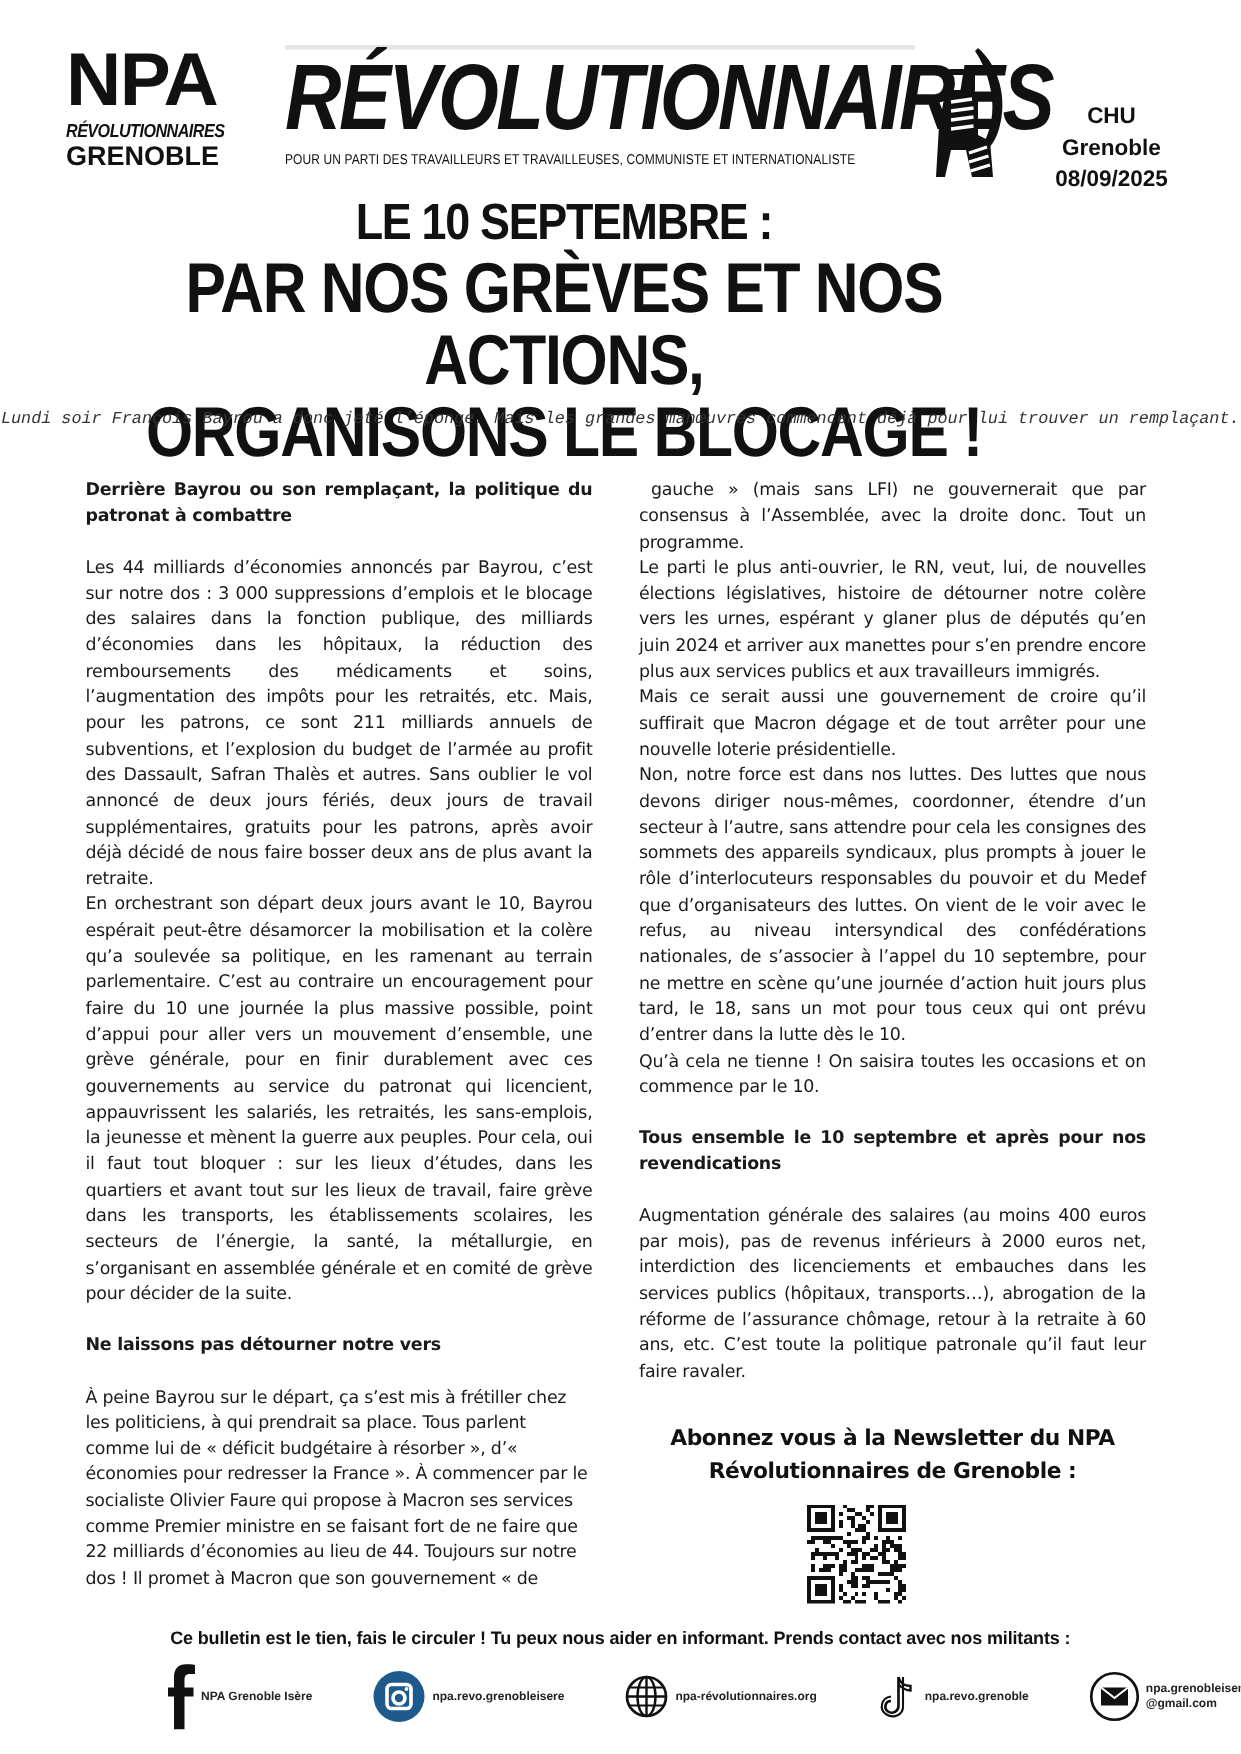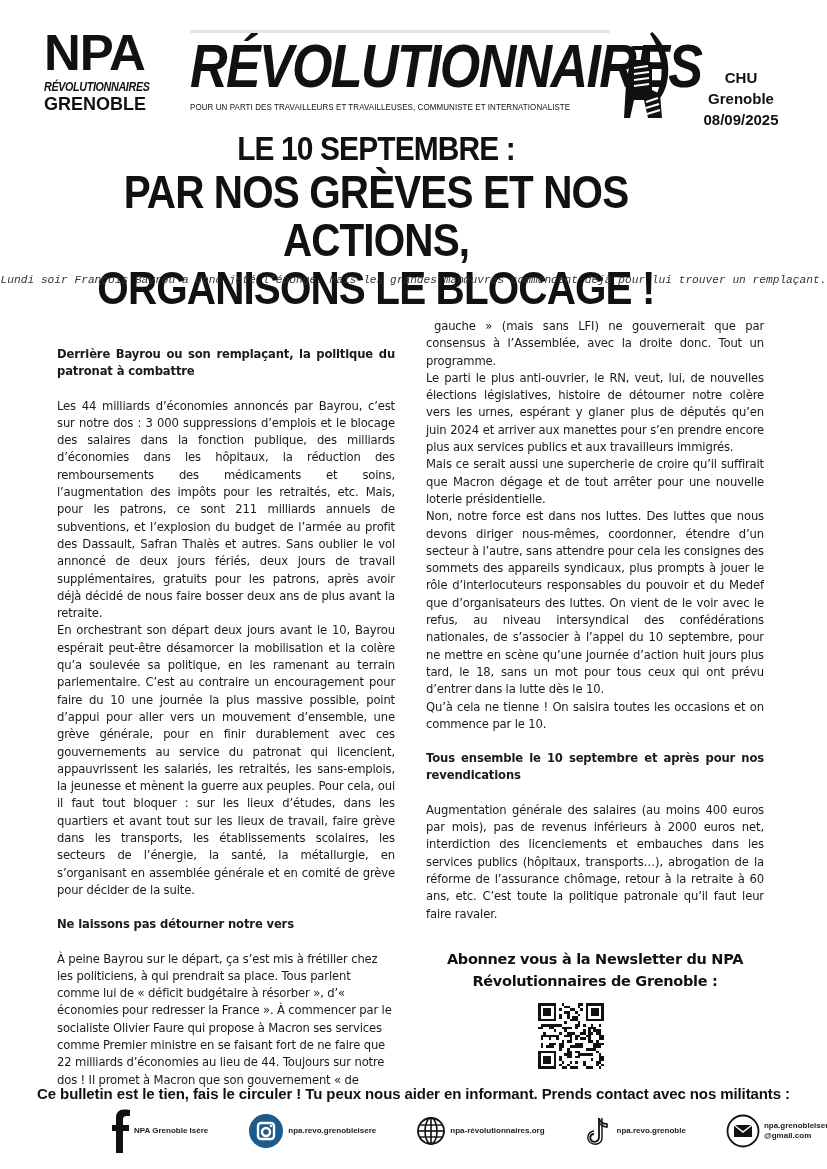--- a/index.html
+++ b/index.html
@@ -23,31 +23,31 @@
 
   
   .headline { position: absolute; left: 0; top: 128px; width: 752px; text-align: center; font-family: "Liberation Sans", sans-serif; font-weight: 700; letter-spacing: -1px; }
   .headline .l1 { font-size: 34px; line-height: 40px; transform: scaleX(0.88); }
   .headline .l2, .headline .l3 { font-size: 47px; line-height: 48px; transform: scaleX(0.86); }
 
   .lede { position: absolute; left: 0; top: 271px; width: 827px; text-align: center; font-family: Liberation Mono, monospace; font-style: italic; font-size: 11.2px; line-height: 18px; color: #333; font-weight: 300; }
 
   
   .col { position: absolute; top: 318px; width: 338px; font-size: 11.6px; line-height: 17.3px; text-align: justify; font-family: "DejaVu Sans", sans-serif; color: #1a1a1a; letter-spacing: -0.15px; }
-  .col.left { left: 57px; margin-top: 28px; }
+  .col.left { left: 57px; }
   .col.right { left: 426px; }
   .col h3 { font-size: 11.6px; font-weight: 700; line-height: 17.3px; margin-bottom: 17px; }
   .col p { margin: 0; }
   .col .gap { height: 17px; }
 
   .newsletter { position: absolute; left: 426px; top: 948px; width: 338px; text-align: center; font-family: "DejaVu Sans", sans-serif; font-weight: 700; font-size: 14.5px; line-height: 22px; letter-spacing: -0.3px; }
   .qr { position: absolute; left: 538px; top: 1003px; width: 66px; height: 66px; }
 
   
-  .footer-line { position: absolute; left: 0; top: 1085px; width: 827px; text-align: center; font-family: "Liberation Sans", sans-serif; font-weight: 700; font-size: 15px; letter-spacing: -0.1px; }
+  .footer-line { position: absolute; left: 0; top: 1085px; width: 827px; text-align: center; font-family: "Liberation Sans", sans-serif; font-weight: 700; font-size: 12px; letter-spacing: -0.1px; }
   .socials { position: absolute; left: 112px; top: 1106px; height: 50px; display: flex; align-items: center; gap: 32px; }
   .social { display: flex; align-items: center; margin-right: 8px; }
   .social .lbl { font-family: "Liberation Sans", sans-serif; font-weight: 700; font-size: 8px; color: #222; margin-left: 4px; white-space: nowrap; line-height: 10px; }
   .social .lbl.two { text-align: left; }
   .ico { display: inline-flex; align-items: center; justify-content: center; }
 </style>
 </head>
 <body>
 
 <div class="npa-logo">
@@ -92,21 +92,21 @@
   <p>Les 44 milliards d’économies annoncés par Bayrou, c’est sur notre dos : 3 000 suppressions d’emplois et le blocage des salaires dans la fonction publique, des milliards d’économies dans les hôpitaux, la réduction des remboursements des médicaments et soins, l’augmentation des impôts pour les retraités, etc. Mais, pour les patrons, ce sont 211 milliards annuels de subventions, et l’explosion du budget de l’armée au profit des Dassault, Safran Thalès et autres. Sans oublier le vol annoncé de deux jours fériés, deux jours de travail supplémentaires, gratuits pour les patrons, après avoir déjà décidé de nous faire bosser deux ans de plus avant la retraite.</p>
   <p>En orchestrant son départ deux jours avant le 10, Bayrou espérait peut-être désamorcer la mobilisation et la colère qu’a soulevée sa politique, en les ramenant au terrain parlementaire. C’est au contraire un encouragement pour faire du 10 une journée la plus massive possible, point d’appui pour aller vers un mouvement d’ensemble, une grève générale, pour en finir durablement avec ces gouvernements au service du patronat qui licencient, appauvrissent les salariés, les retraités, les sans-emplois, la jeunesse et mènent la guerre aux peuples. Pour cela, oui il faut tout bloquer : sur les lieux d’études, dans les quartiers et avant tout sur les lieux de travail, faire grève dans les transports, les établissements scolaires, les secteurs de l’énergie, la santé, la métallurgie, en s’organisant en assemblée générale et en comité de grève pour décider de la suite.</p>
   <div class="gap"></div>
   <h3>Ne laissons pas détourner notre vers</h3>
   <p style="text-align:left">À peine Bayrou sur le départ, ça s’est mis à frétiller chez les politiciens, à qui prendrait sa place. Tous parlent comme lui de « déficit budgétaire à résorber », d’« économies pour redresser la France ». À commencer par le socialiste Olivier Faure qui propose à Macron ses services comme Premier ministre en se faisant fort de ne faire que 22 milliards d’économies au lieu de 44. Toujours sur notre dos ! Il promet à Macron que son gouvernement « de</p>
 </div>
 
 <div class="col right">
   <p style="text-indent:8px">gauche » (mais sans LFI) ne gouvernerait que par consensus à l’Assemblée, avec la droite donc. Tout un programme.</p>
   <p>Le parti le plus anti-ouvrier, le RN, veut, lui, de nouvelles élections législatives, histoire de détourner notre colère vers les urnes, espérant y glaner plus de députés qu’en juin 2024 et arriver aux manettes pour s’en prendre encore plus aux services publics et aux travailleurs immigrés.</p>
-  <p>Mais ce serait aussi une supercherie de croire qu’il suffirait que Macron dégage et de tout arrêter pour une nouvelle loterie présidentielle.</p>
+  <p>Mais ce serait aussi une gouvernement de croire qu’il suffirait que Macron dégage et de tout arrêter pour une nouvelle loterie présidentielle.</p>
   <p>Non, notre force est dans nos luttes. Des luttes que nous devons diriger nous-mêmes, coordonner, étendre d’un secteur à l’autre, sans attendre pour cela les consignes des sommets des appareils syndicaux, plus prompts à jouer le rôle d’interlocuteurs responsables du pouvoir et du Medef que d’organisateurs des luttes. On vient de le voir avec le refus, au niveau intersyndical des confédérations nationales, de s’associer à l’appel du 10 septembre, pour ne mettre en scène qu’une journée d’action huit jours plus tard, le 18, sans un mot pour tous ceux qui ont prévu d’entrer dans la lutte dès le 10.</p>
   <p>Qu’à cela ne tienne ! On saisira toutes les occasions et on commence par le 10.</p>
   <div class="gap"></div>
   <h3 style="text-align:justify">Tous ensemble le 10 septembre et après pour nos revendications</h3>
   <p>Augmentation générale des salaires (au moins 400 euros par mois), pas de revenus inférieurs à 2000 euros net, interdiction des licenciements et embauches dans les services publics (hôpitaux, transports…), abrogation de la réforme de l’assurance chômage, retour à la retraite à 60 ans, etc. C’est toute la politique patronale qu’il faut leur faire ravaler.</p>
 </div>
 
 <div class="newsletter">
   <div>Abonnez vous à la Newsletter du NPA</div>
   <div>Révolutionnaires de Grenoble :</div>

